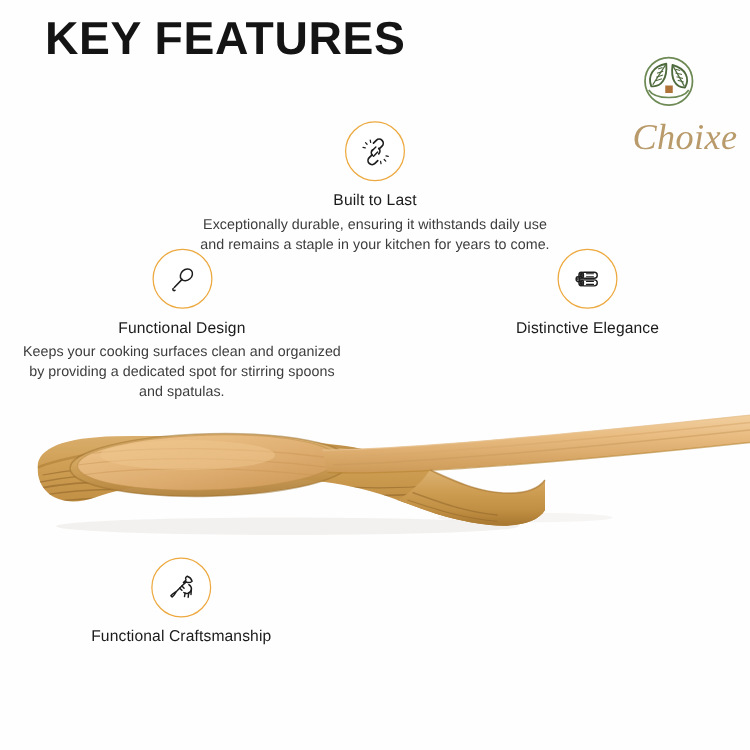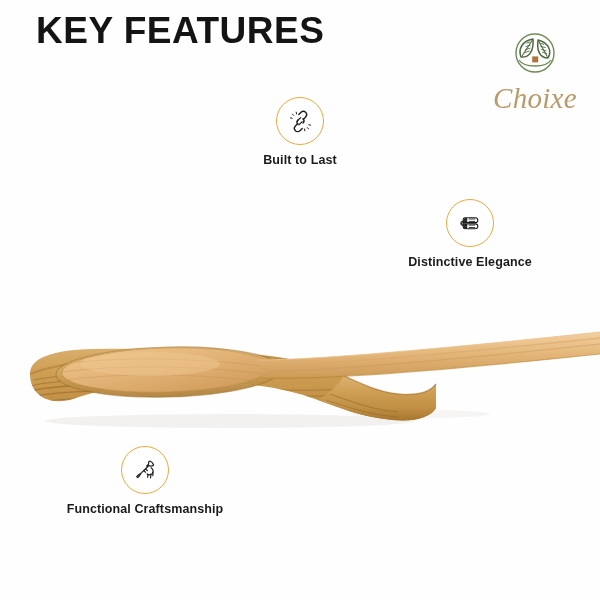--- a/index.html
+++ b/index.html
@@ -18,41 +18,41 @@
     color:#141414;line-height:1;
     font-family:"Liberation Sans",sans-serif;
   }
   .header-rule{
     position:absolute;left:37px;top:79px;width:295px;height:5px;
     background:linear-gradient(to right,#eba53c 0%,#f0b busc 1%,#f2bd5e 45%,#fae3b4 78%,#ffffff 100%);
     border-radius:1px;
   }
 
   
-  .logo{position:absolute;left:480px;top:27px;width:110px;text-align:center;}
+  .logo{position:absolute;left:480px;top:39px;width:110px;text-align:right;}
   .logo-mark{width:56px;height:56px;margin:0 auto;display:block;}
   .logo-word{
     margin-top:1px;
     font-family:"Liberation Serif",serif;
     font-style:italic;font-size:29px;color:#b99a6b;letter-spacing:0.3px;
     line-height:1;
   }
 
   
   .feature{position:absolute;text-align:center;}
   .icon-ring{
     width:46px;height:46px;border-radius:50%;
     border:1.6px solid #eda93f;
     margin:0 auto 8px auto;
     display:flex;align-items:center;justify-content:center;
     background:#ffffff;
   }
   .icon-ring svg{display:block;}
   .feat-title{
-    font-size:12.5px;font-weight:bold;color:#1b1b1b;
+    font-size:12.5px;font-weight:normal;color:#1b1b1b;
     margin-bottom:3px;line-height:1.25;letter-spacing:0.1px;
   }
   .feat-desc{
     font-size:11.4px;color:#3c3c3c;line-height:1.42;letter-spacing:0.05px;
   }
 
   #f-built   {left:155px;top:97px; width:290px;}
   #f-func    {left:18px; top:199px;width:255px;}
   #f-dist    {left:330px;top:199px;width:258px;margin-left:11px;}
   #f-craft   {left:16px; top:446px;width:258px;}
@@ -99,22 +99,36 @@
           <path d="M12.2 13.3 a3.4 3.4 0 0 0 0 4.8 M17.8 16.7 a3.4 3.4 0 0 0 0 -4.8"></path>
           <path d="M13.2 18.8 L16.8 15.2 M11.6 14.2 L15.2 10.6" stroke-width="1.3"></path>
         </g>
         <g stroke="#1d1d1d" stroke-width="1.1" stroke-linecap="round">
           <path d="M7.4 8.2 L6 6.8 M10.6 6.6 L10.2 4.6 M5.8 11.4 L3.8 11"></path>
           <path d="M22.6 21.8 L24 23.2 M19.4 23.4 L19.8 25.4 M24.2 18.6 L26.2 19"></path>
         </g>
       </svg>
     </div>
     <div class="feat-title">Built to Last</div>
-  </div>
-
+    <div class="feat-desc">Exceptionally durable, ensuring it withstands daily use and remains a staple in your kitchen for years to come.</div>
+  </div>
+
+  <div class="feature" id="f-func">
+    <div class="icon-ring">
+      <svg viewBox="0 0 30 30" width="26" height="26">
+        <g fill="none" stroke="#1d1d1d" stroke-width="1.4" stroke-linecap="round">
+          <ellipse cx="18.6" cy="11.4" rx="6.1" ry="4.9" transform="rotate(-42 18.6 11.4)"></ellipse>
+          <path d="M14.6 15.6 L7.4 23"></path>
+          <path d="M6.4 24 a1.15 1.15 0 1 0 1.7 1.6"></path>
+        </g>
+      </svg>
+    </div>
+    <div class="feat-title">Functional Design</div>
+    <div class="feat-desc">Keeps your cooking surfaces clean and organized by providing a dedicated spot for stirring spoons and spatulas.</div>
+  </div>
 
   <div class="feature" id="f-dist">
     <div class="icon-ring">
       <svg viewBox="0 0 30 30" width="26" height="26">
         <g fill="none" stroke="#1d1d1d" stroke-width="1.3" stroke-linecap="round" stroke-linejoin="round">
           <rect x="9" y="9" width="15" height="5.6" rx="2.8"></rect>
           <rect x="9" y="16" width="15" height="5.6" rx="2.8"></rect>
           <ellipse cx="9.2" cy="11.8" rx="2.1" ry="2.8"></ellipse>
           <ellipse cx="9.2" cy="18.8" rx="2.1" ry="2.8"></ellipse>
           <path d="M8.2 11.8 a1 1.4 0 1 0 2 0 a1 1.4 0 1 0 -2 0"></path>

